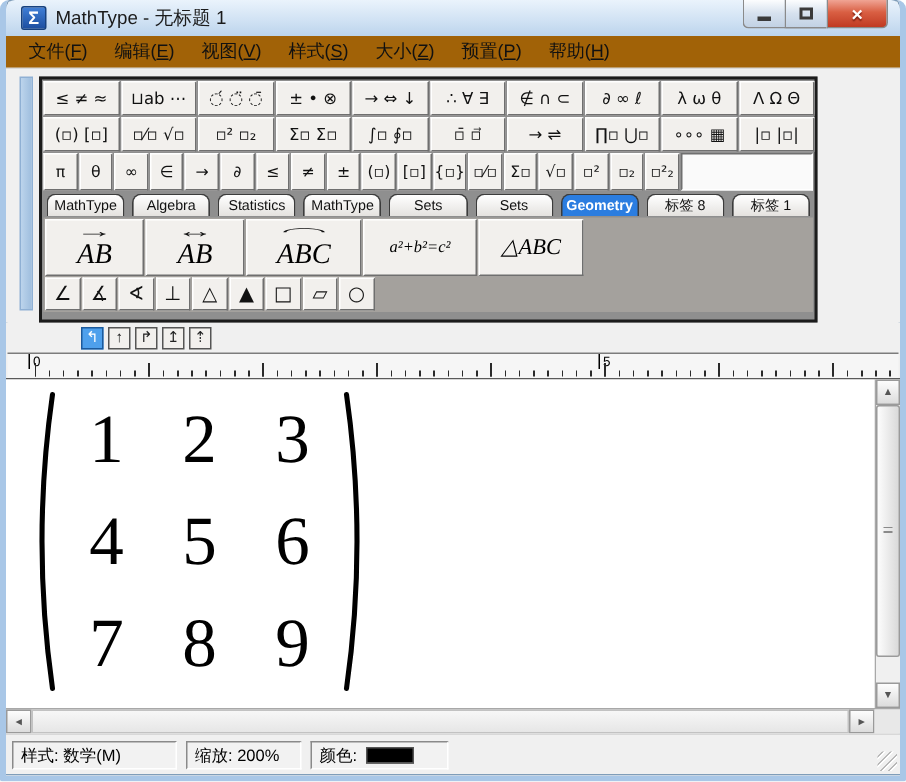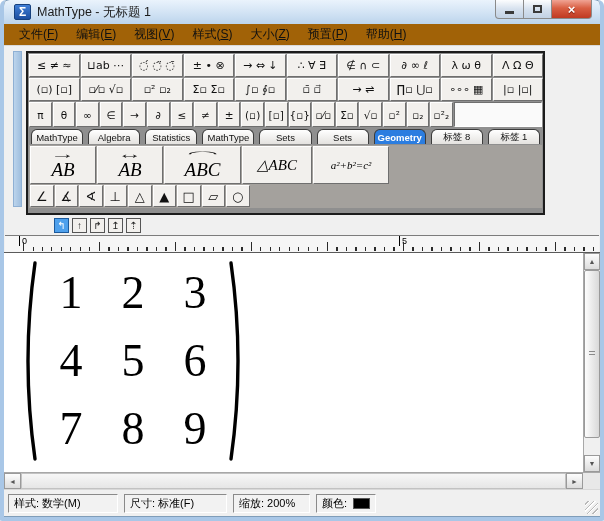--- a/index.html
+++ b/index.html
@@ -128,21 +128,21 @@
   .h-track { flex:1; background:linear-gradient(#f7f7f7,#e6e6e6); border:1px solid #c2c2c2; cursor:grab; }
   .corner { width:17px; height:16px; background:#e8e8e8; }
 
   
   .statusbar { height:27px; background:#f0f0f0; display:flex; align-items:center;
     gap:6px; padding:0 4px; position:relative; border-top:1px solid #d8d8d8; }
   .spanel { height:19px; background:#f2f2f2; border:1px solid;
     border-color:#8a8a8a #ffffff #ffffff #8a8a8a; font-size:11px; color:#000;
     display:flex; align-items:center; padding:0 5px; white-space:nowrap; }
   .spanel.p1 { width:110px; } .spanel.p2 { width:103px; } .spanel.p3 { width:77px; }
-  .spanel.p4 { width:60px; gap:6px;text-align:right; }
+  .spanel.p4 { width:92px; gap:6px;text-align:right; }
   .swatch { width:32px; height:11px; border:1px solid #555; }
   .resize-grip { position:absolute; right:2px; bottom:2px; width:13px; height:13px;
     background:repeating-linear-gradient(135deg, transparent 0 2px, #b9b9b9 2px 3px, #fff 3px 4px); }
 </style>
 </head>
 <body>
 
 <div class="win">
 
   <div class="titlebar">
@@ -395,28 +395,28 @@
             <button class="bigbtn w2">
               <span class="over">↔</span>
               <span class="main">AB</span>
             </button>
 
             <button class="bigbtn w3 arc">
               <span class="over">◠</span>
               <span class="main">ABC</span>
             </button>
 
+            <button class="bigbtn w5 noover">
+
+              <span class="main">a²+b²=c²</span>
+            </button>
+
             <button class="bigbtn w4 noover">
 
               <span class="main">△ABC</span>
-            </button>
-
-            <button class="bigbtn w5 noover">
-
-              <span class="main">a²+b²=c²</span>
             </button>
 
           <div class="bigrow-space"></div>
         </div>
         <div class="smallrow">
 
             <button class="gsbtn">
               <span>∠</span>
             </button>
 
@@ -536,23 +536,20 @@
           <span>►</span>
         </div>
       <div class="corner"></div>
     </div>
   </div>
 
   <div class="statusbar">
     <div class="spanel p1">
         <span>样式: 数学(M)</span>
       </div>
-    <div class="spanel p2">
-        <span>尺寸: 标准(F)</span>
-      </div>
     <div class="spanel p3">
         <span>缩放: 200%</span>
       </div>
     <div class="spanel p4">
       <span>颜色:</span>
       <span class="swatch" style="background: rgb(0, 0, 0);"></span>
     </div>
     <div class="resize-grip"></div>
   </div>
 

